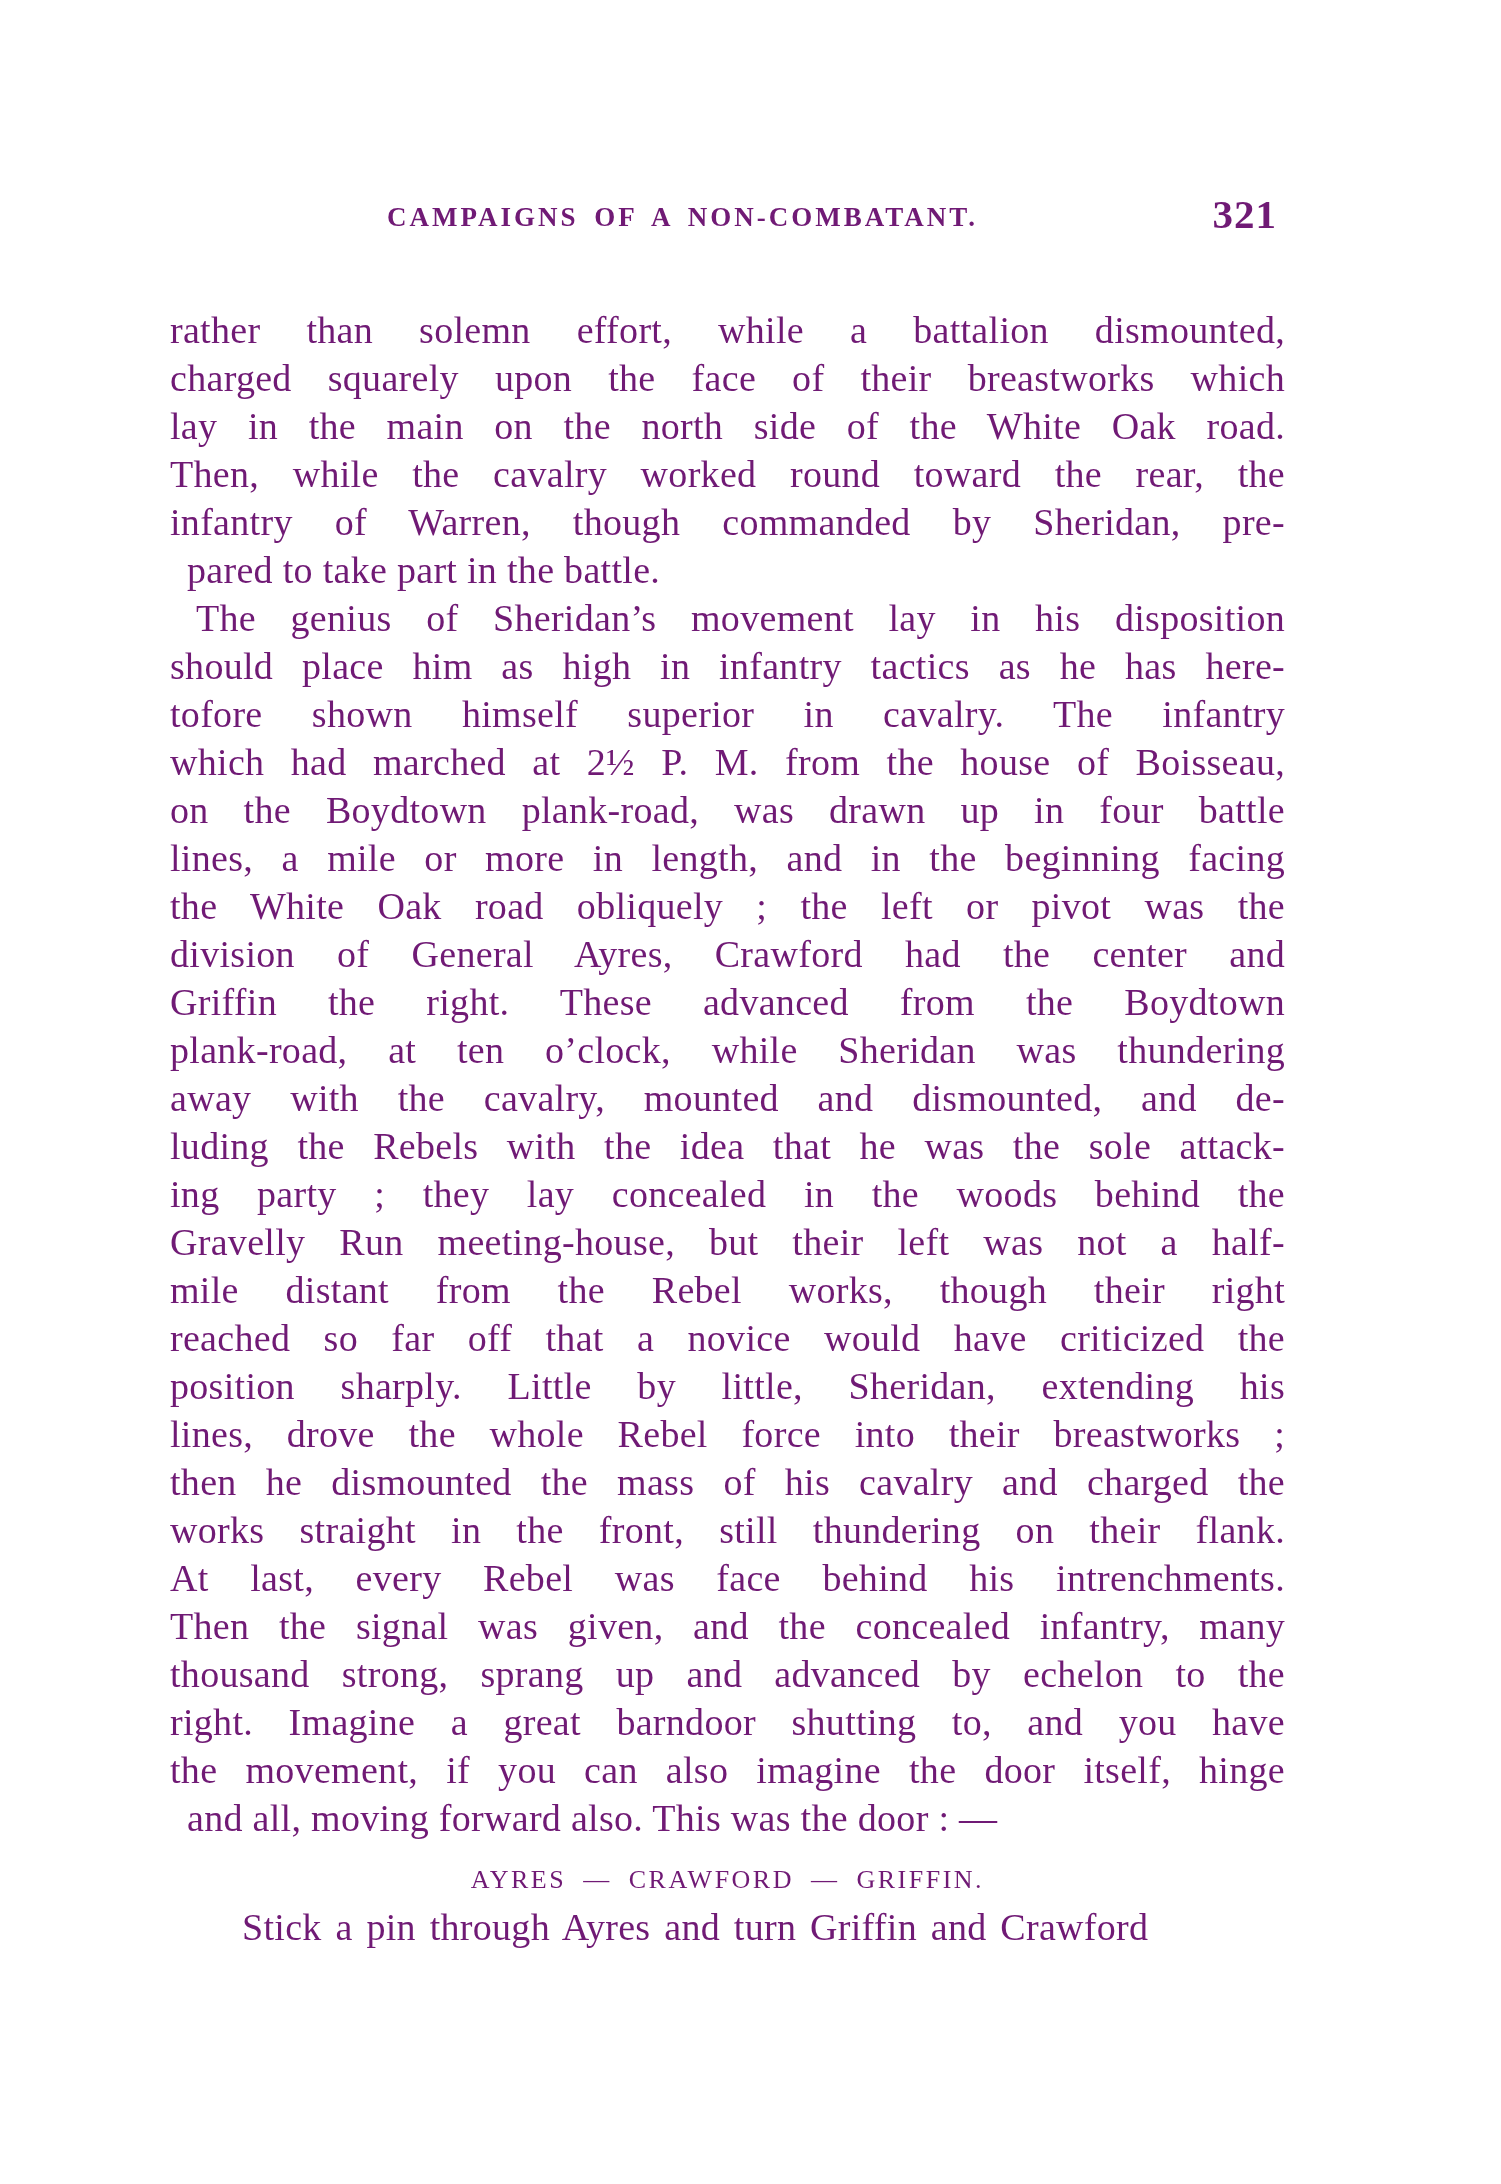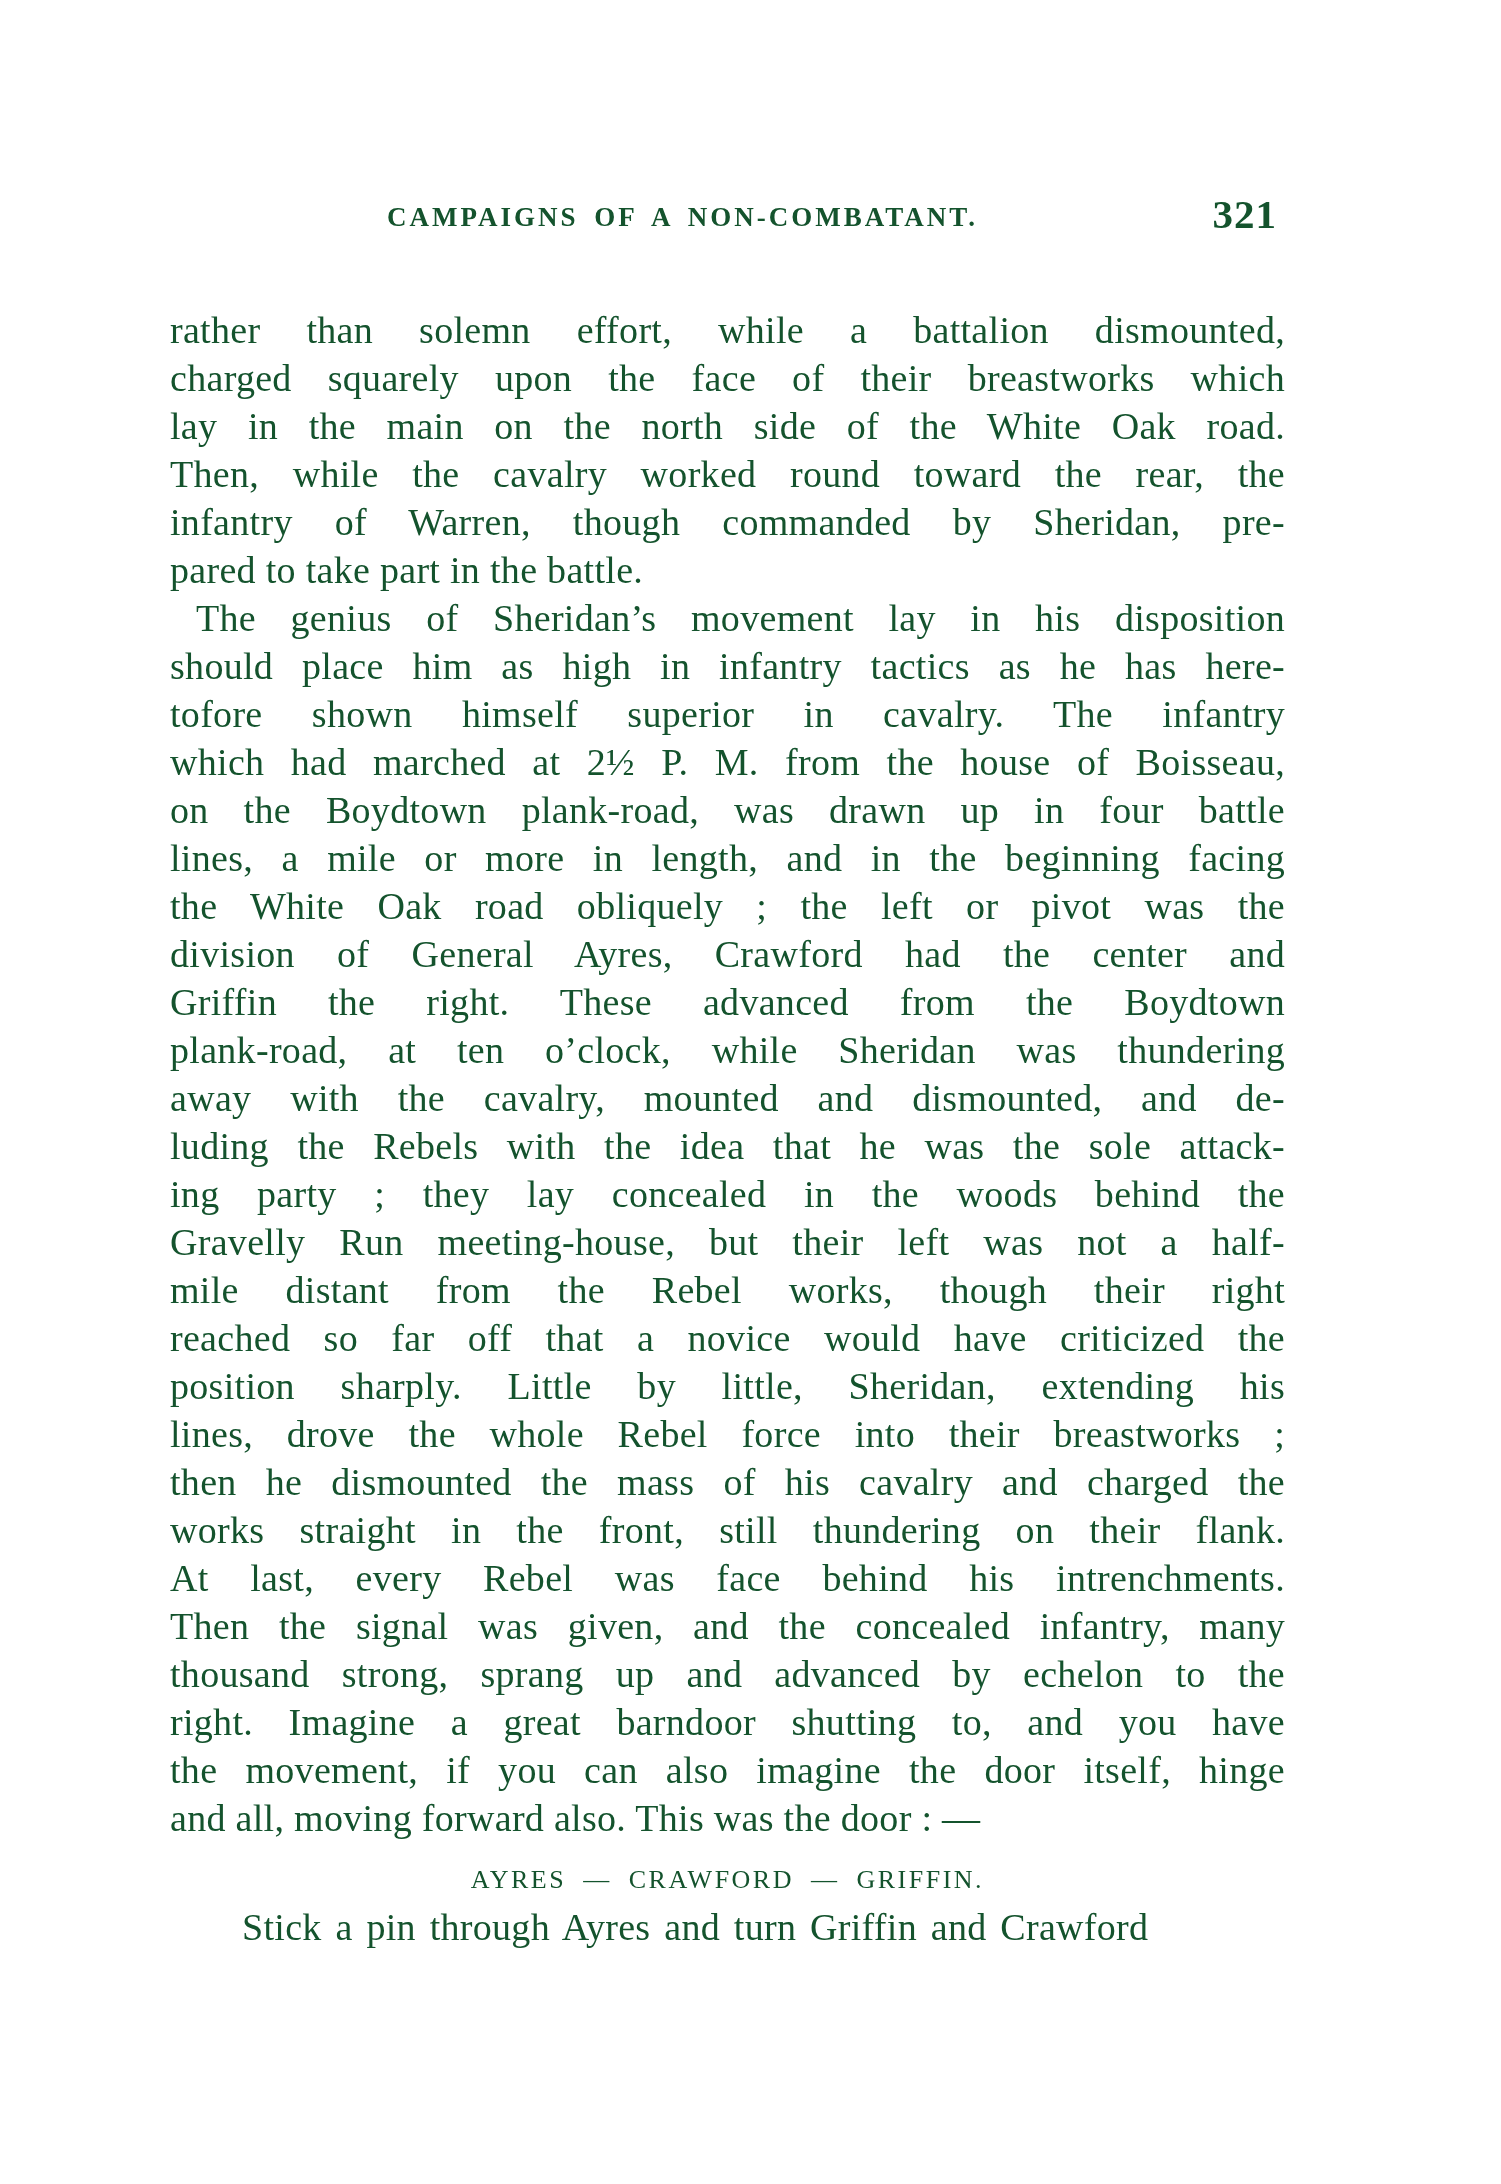--- a/index.html
+++ b/index.html
@@ -7,21 +7,21 @@
     padding: 0;
     background: #ffffff;
   }
   .page {
     position: relative;
     width: 1501px;
     height: 2184px;
     background: #ffffff;
     overflow: hidden;
     font-family: "Liberation Serif", serif;
-    color: #14532d;
+    color: #701a75;
   }
   .running-head {
     position: absolute;
     top: 196px;
     left: 170px;
     width: 1115px;
     height: 52px;
   }
   .running-head .head-title {
     position: absolute;
@@ -54,20 +54,21 @@
     line-height: 48px;
     height: 48px;
     white-space: nowrap;
     text-align: justify;
     text-align-last: justify;
     letter-spacing: 0.3px;
   }
   .line.para-end {
     text-align: left;
     text-align-last: left;
+    margin-left: 17px;
   }
   .line.indent {
     text-indent: 26px;
   }
   .formation-line {
     margin-top: 16px;
     font-size: 26px;
     line-height: 44px;
     height: 44px;
     font-weight: 400;

